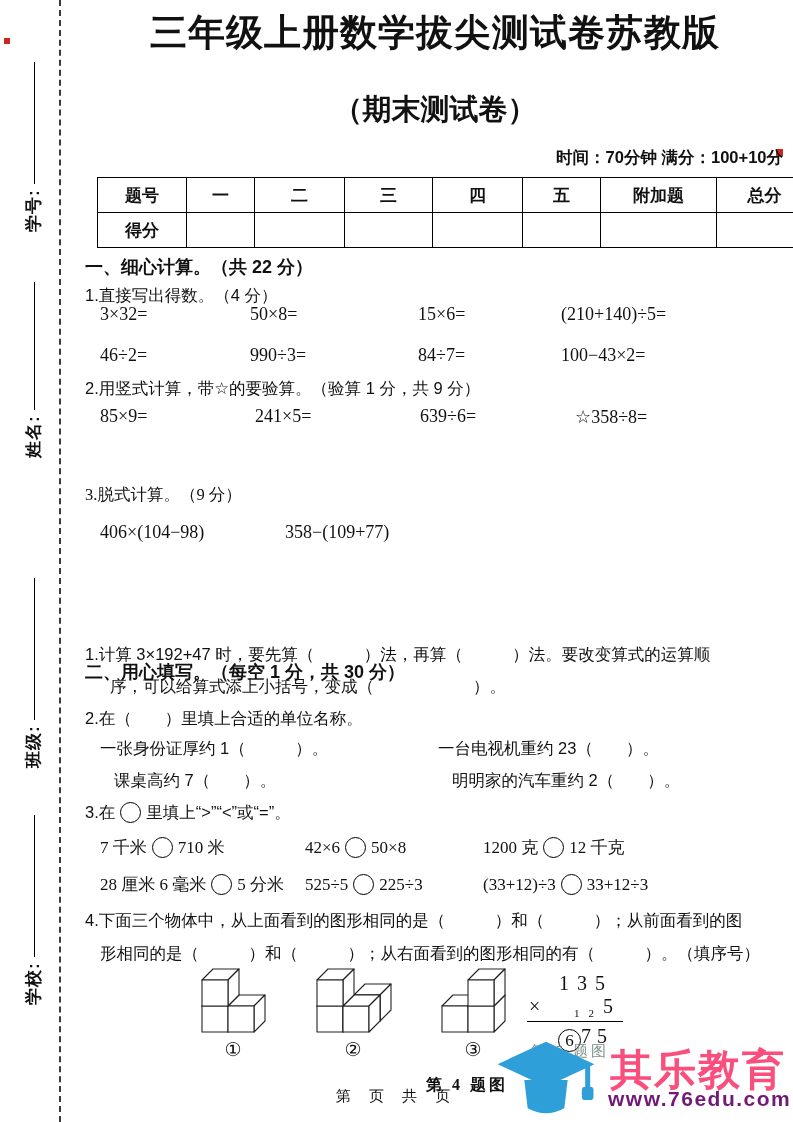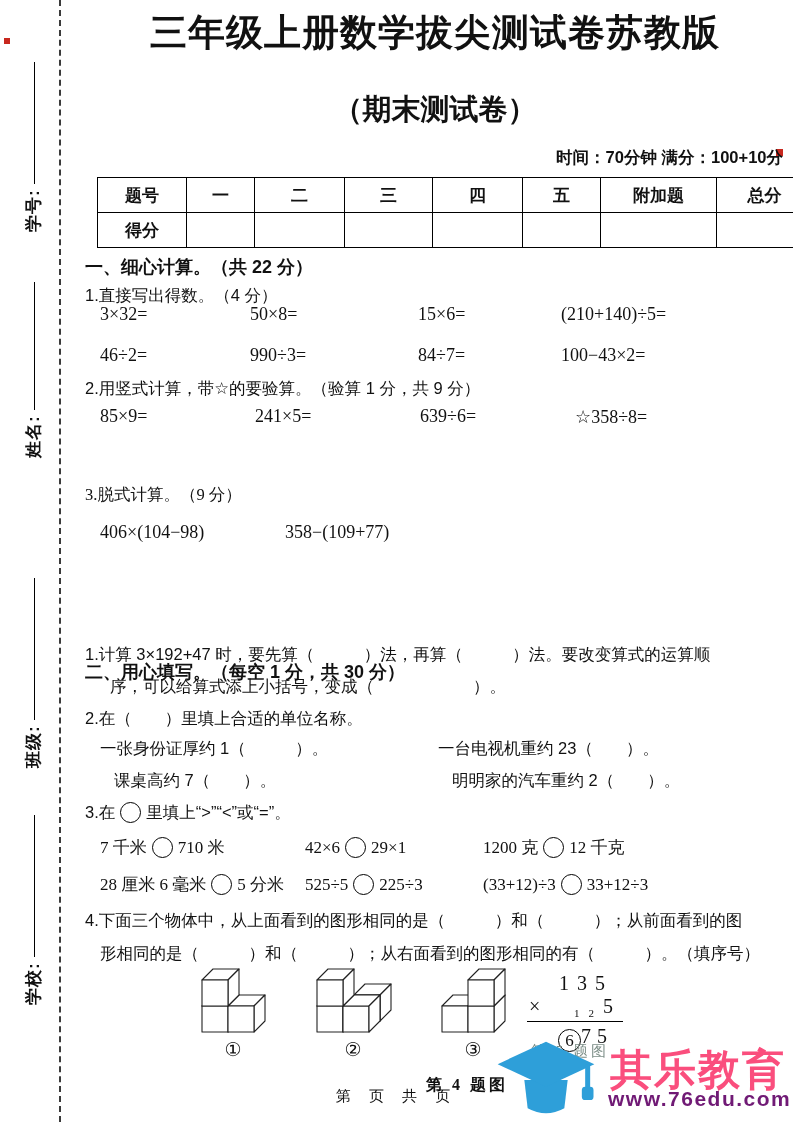--- a/index.html
+++ b/index.html
@@ -193,21 +193,21 @@
     <span>课桌高约 7（　　）。</span>
     <span>明明家的汽车重约 2（　　）。</span>
   </div>
 
   <div class="abs body-t" style="left:85px; top:802px;">
     <span>3.在</span><span class="cmp-circle"></span><span>里填上“&gt;”“&lt;”或“=”。</span>
   </div>
 
   <div class="abs grid-cmp1" style="left:100px; top:836px; width:675px;">
     <span class="cmp-item serif"><span>7 千米</span><span class="cmp-circle"></span><span>710 米</span></span>
-    <span class="cmp-item serif"><span>42×6</span><span class="cmp-circle"></span><span>29×1</span></span>
+    <span class="cmp-item serif"><span>42×6</span><span class="cmp-circle"></span><span>50×8</span></span>
     <span class="cmp-item serif"><span>1200 克</span><span class="cmp-circle"></span><span>12 千克</span></span>
   </div>
   <div class="abs grid-cmp2" style="left:100px; top:873px; width:675px;">
     <span class="cmp-item serif"><span>28 厘米 6 毫米</span><span class="cmp-circle"></span><span>5 分米</span></span>
     <span class="cmp-item serif"><span>525÷5</span><span class="cmp-circle"></span><span>225÷3</span></span>
     <span class="cmp-item serif"><span>(33+12)÷3</span><span class="cmp-circle"></span><span>33+12÷3</span></span>
   </div>
 
   <div class="abs body-t" style="left:85px; top:910px; width:700px;">4.下面三个物体中，从上面看到的图形相同的是（　　　）和（　　　）；从前面看到的图</div>
   <div class="abs body-t" style="left:100px; top:943px; width:685px;">形相同的是（　　　）和（　　　）；从右面看到的图形相同的有（　　　）。（填序号）</div>

